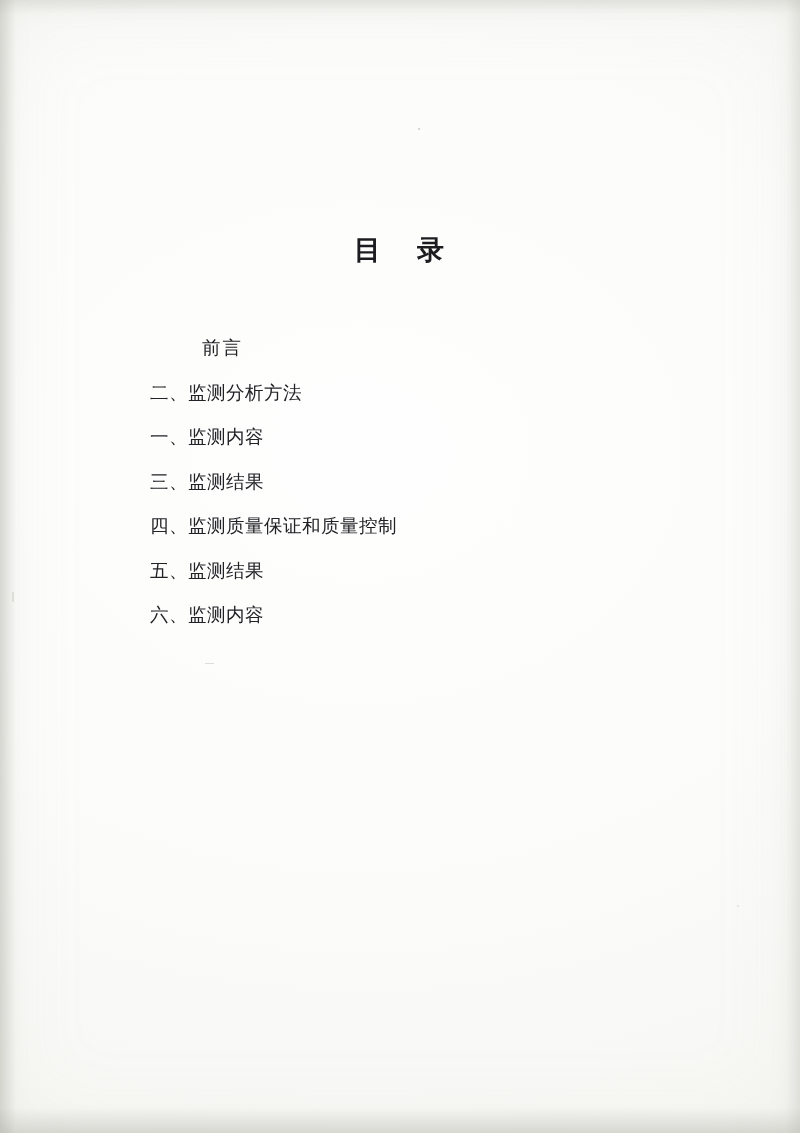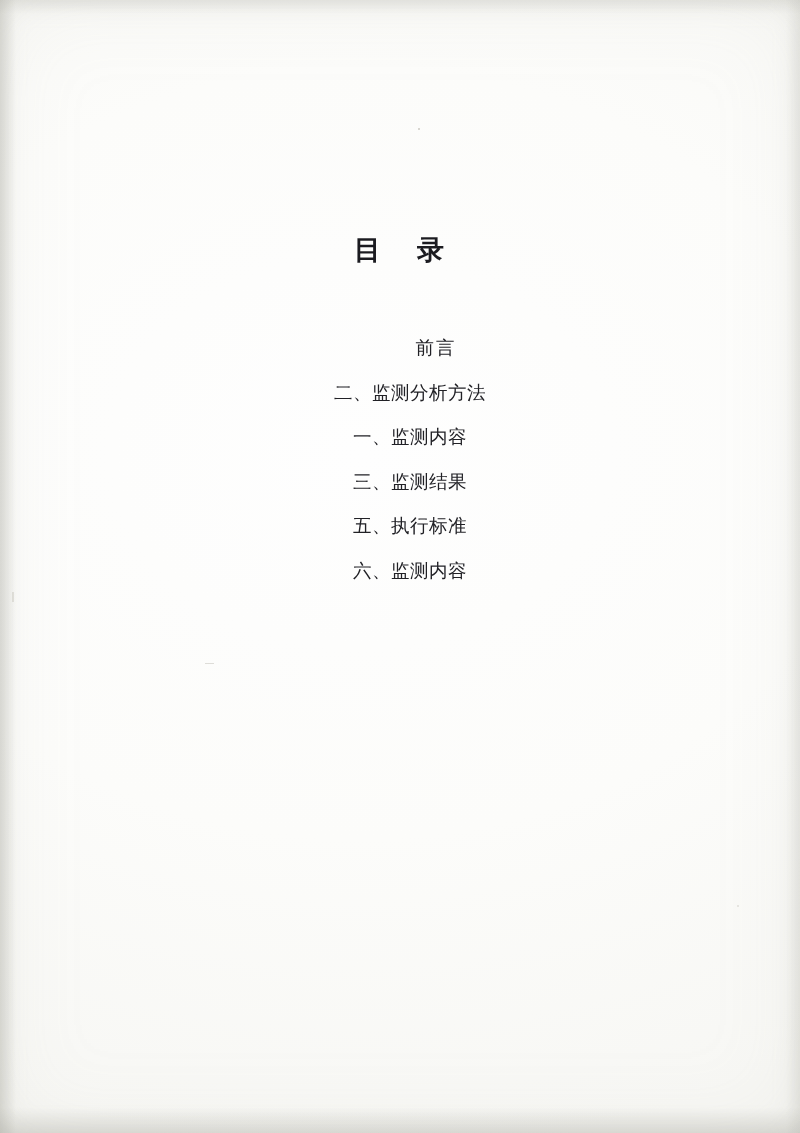--- a/index.html
+++ b/index.html
@@ -103,21 +103,20 @@
     width: 520px;
   }
 
   .toc-entry {
     font-size: 18.5px;
     line-height: 44.5px;
     color: #212126;
     letter-spacing: 0.5px;
     white-space: nowrap;
     font-family: "Liberation Serif", "DejaVu Serif", serif;
-    text-align: center;
   }
   .toc-entry.preface {
     padding-left: 52px;
     letter-spacing: 2px;
   }
 </style>
 </head>
 <body>
 
 <div class="page-sheet">
@@ -136,18 +135,19 @@
 
     <div class="toc-title">
       <span>目</span><span class="gap"></span><span>录</span>
     </div>
 
     <div class="toc-list">
       <div class="toc-entry preface">前言</div>
       <div class="toc-entry">二、监测分析方法</div>
       <div class="toc-entry">一、监测内容</div>
       <div class="toc-entry">三、监测结果</div>
-      <div class="toc-entry">五、执行标准</div>
+      <div class="toc-entry">四、监测质量保证和质量控制</div>
+      <div class="toc-entry">五、监测结果</div>
       <div class="toc-entry">六、监测内容</div>
     </div>
 
   </div>
 </div>
 
 </body></html>

